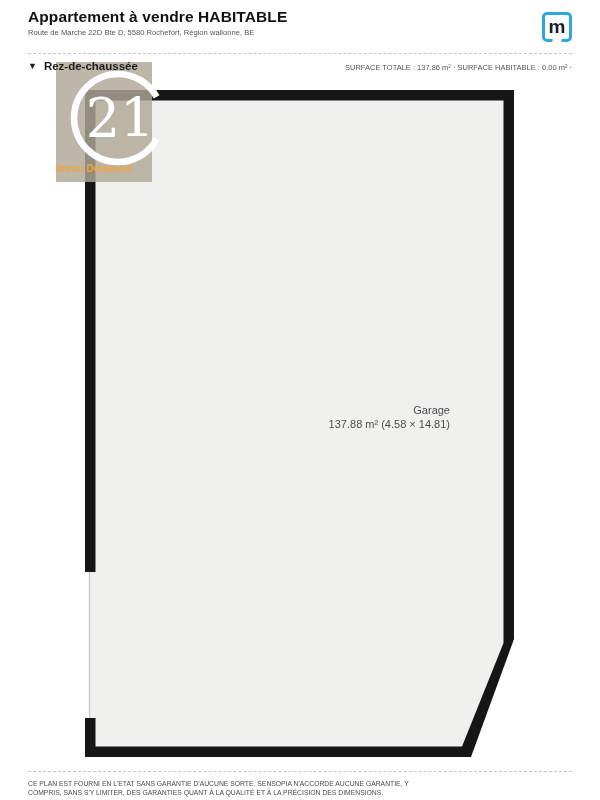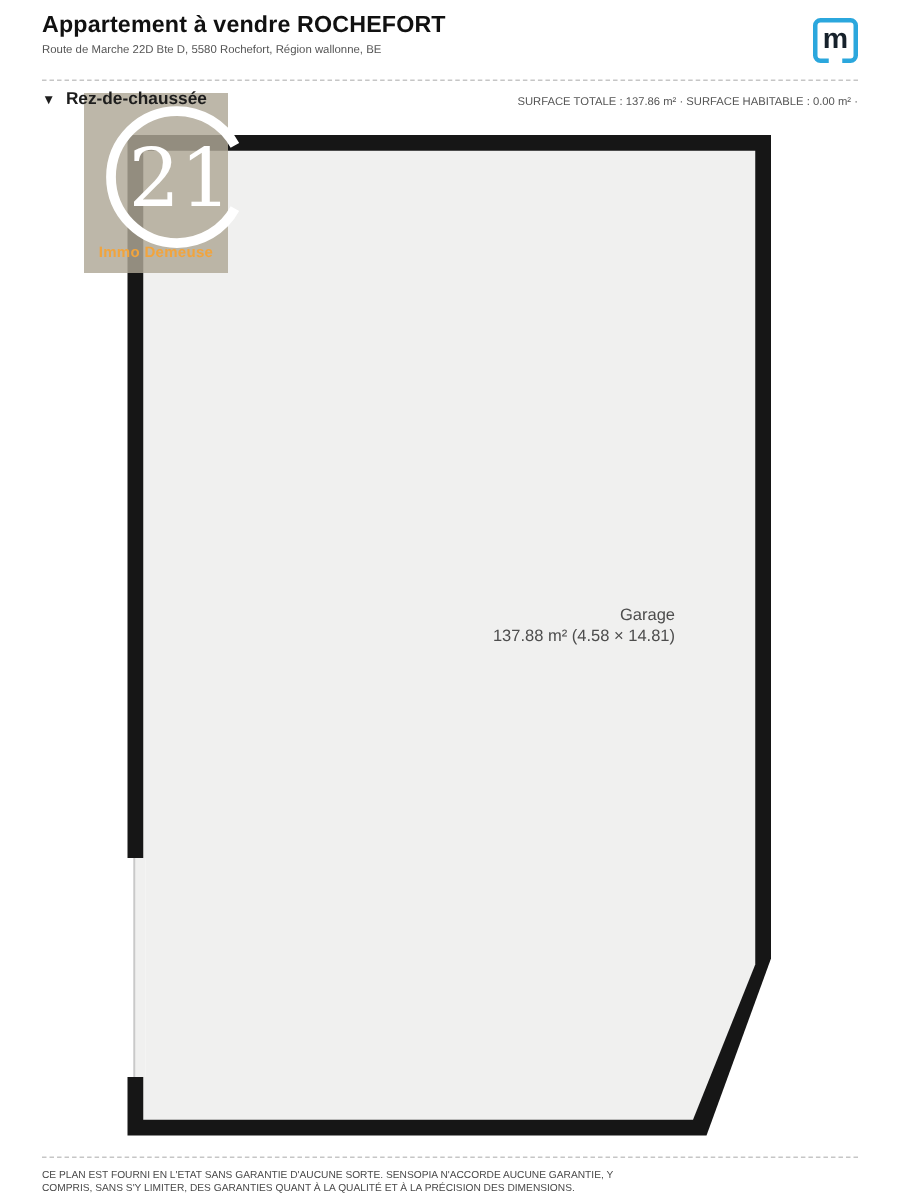--- a/index.html
+++ b/index.html
@@ -40,36 +40,36 @@
     position:absolute;left:150px;top:404px;width:300px;text-align:right;z-index:2;
     color:#4d4d4d;font-size:11px;line-height:13.5px;
   }
   
   .c21-watermark{
     position:absolute;left:56px;top:62px;width:96px;height:120px;z-index:3;
     background:rgba(175,167,150,0.82);
   }
   .c21-seal{position:absolute;left:2px;top:2px;}
   .c21-agency{
-    position:absolute;left:0;bottom:8px;width:100%;text-align:center;
+    position:absolute;left:0;bottom:8px;width:100%;text-align:left;
     font-size:10px;font-weight:bold;color:#F2A43C;letter-spacing:0.2px;
   }
   
   .footer-disclaimer{
     position:absolute;left:28px;top:779px;font-size:6.8px;line-height:9px;color:#4a4a4a;
     white-space:nowrap;z-index:2;
   }
   .footer-page{position:absolute;right:28px;top:782px;font-size:9.5px;color:#333;z-index:2;margin-top:36px;}
 </style>
 </head>
 <body>
 
 <div class="page">
 
-  <div class="header-title">Appartement à vendre ROCHEFORT</div>
+  <div class="header-title">Appartement à vendre HABITABLE</div>
   <div class="header-address">Route de Marche 22D Bte D, 5580 Rochefort, Région wallonne, BE</div>
 
   <div class="brand">
     <span class="brand-icon">
       <span class="m-letter">m</span>
       <span class="notch"></span>
     </span>
   </div>
 
   <div class="dashed-sep sep-top"></div>

